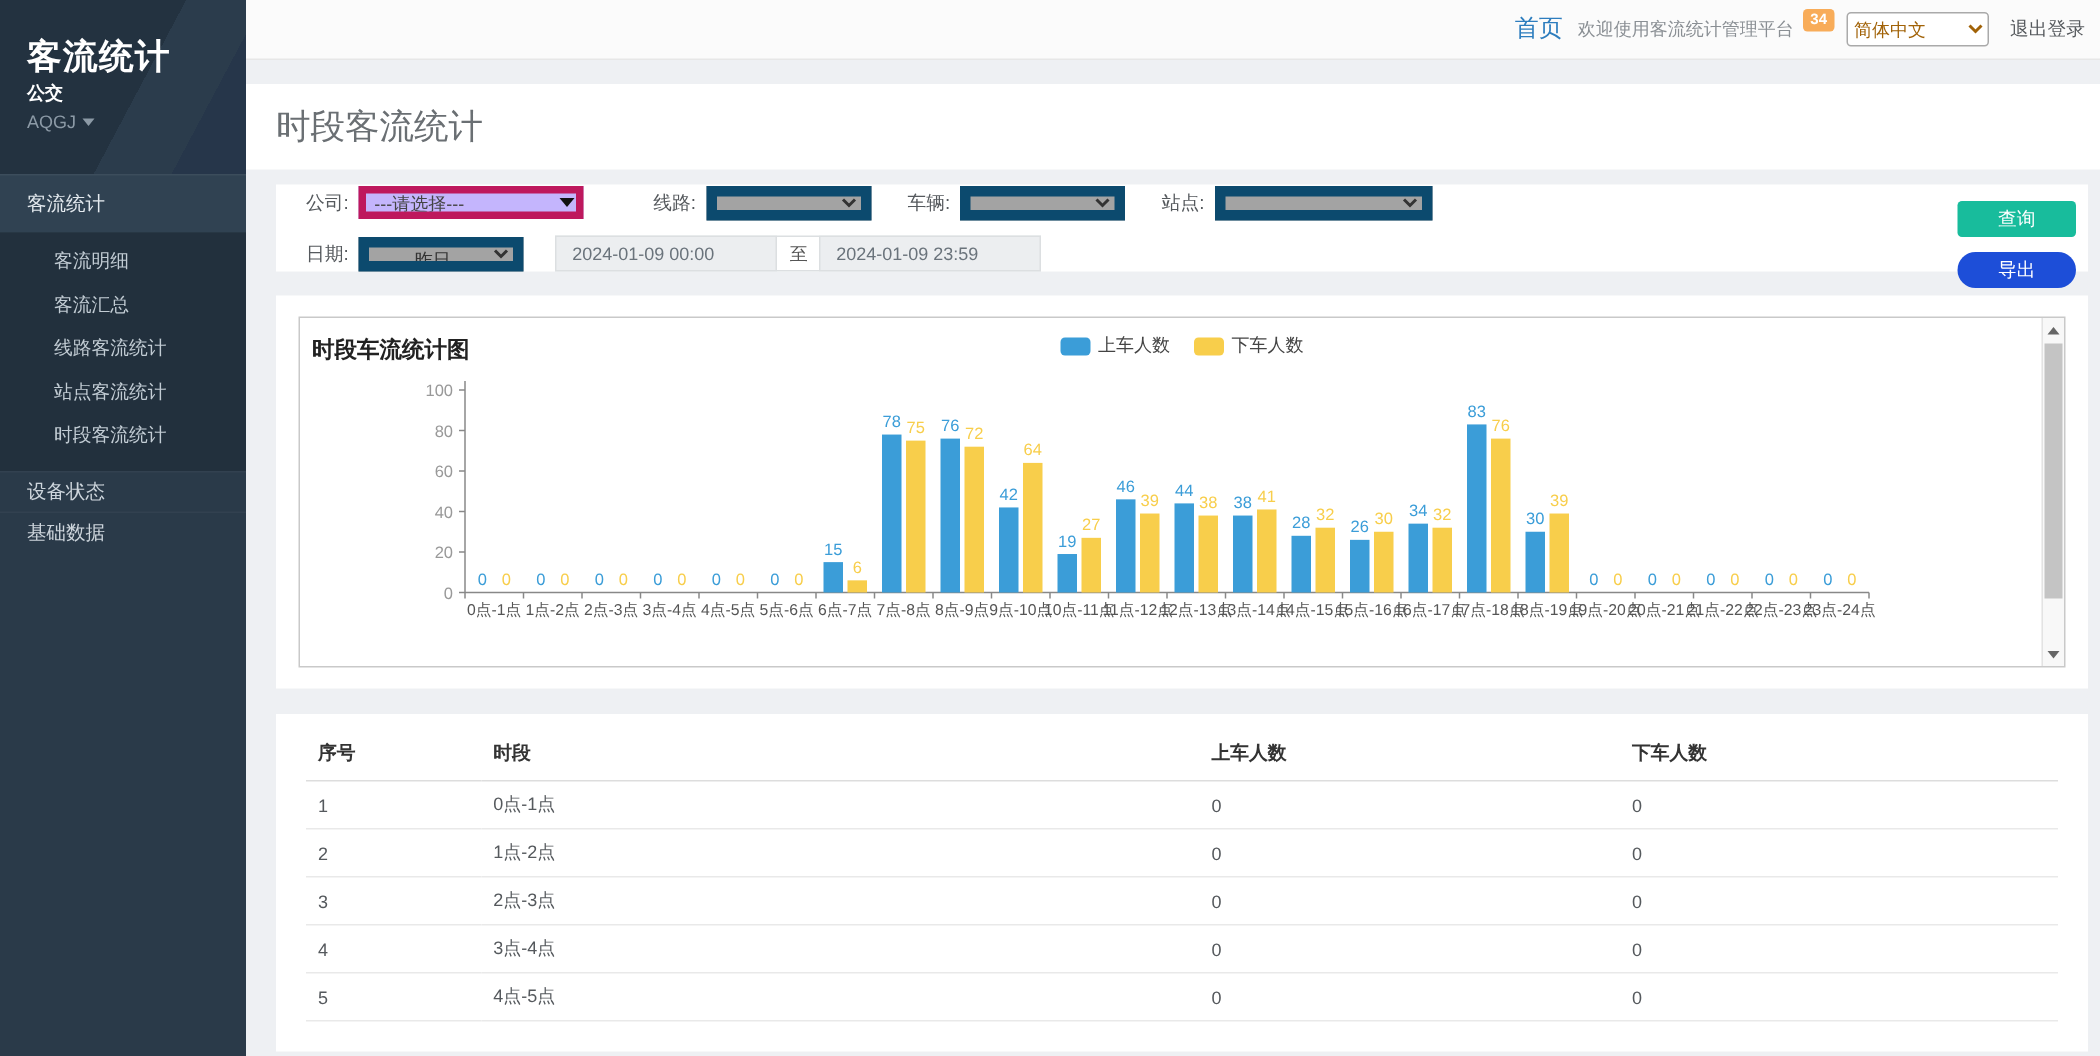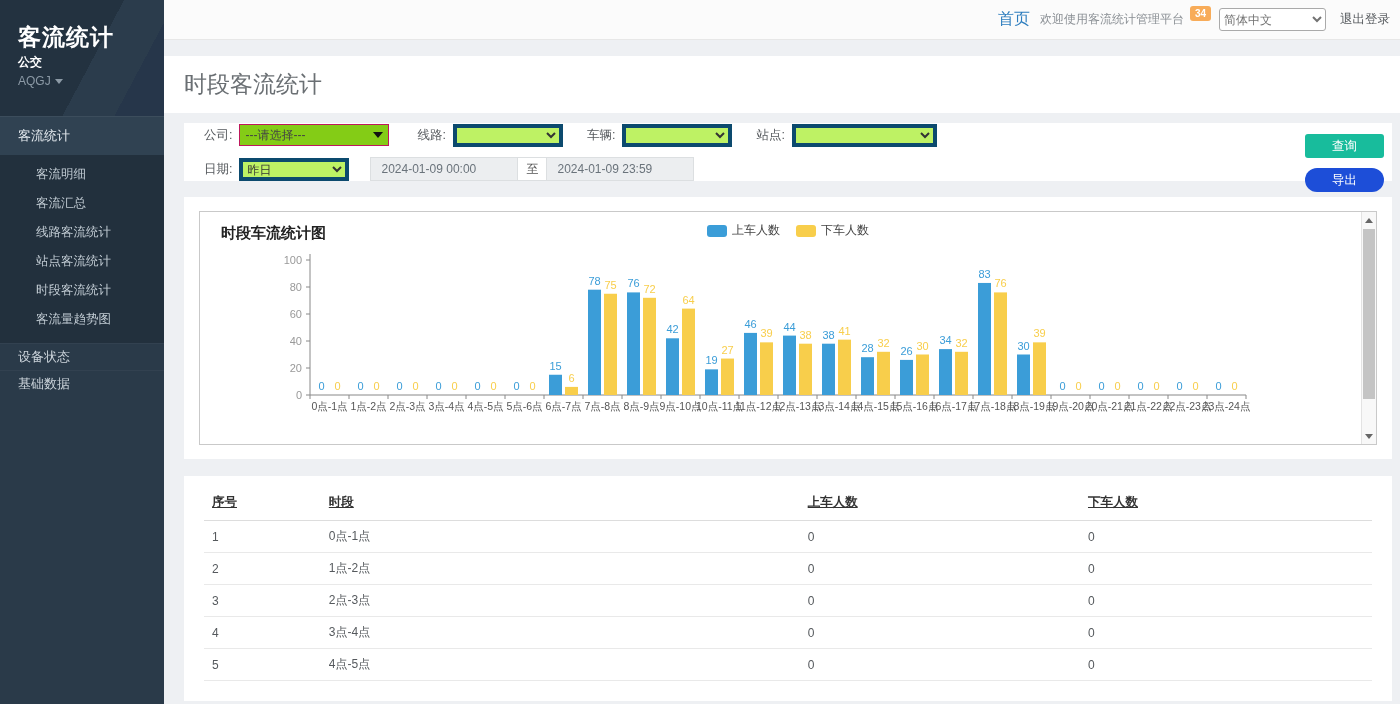--- a/index.html
+++ b/index.html
@@ -24,60 +24,60 @@
     border-top:1px solid rgba(255,255,255,.04); }
 
   
   .main { flex:1; background:#eef0f3; height:704px; overflow:hidden; }
   .topbar { height:40px; background:#fbfbfb; border-bottom:1px solid #e7e7e7;
     display:flex; align-items:center; justify-content:flex-end; padding-right:10px; }
   .home-link { color:#2d7dbe; font-size:16px; text-decoration:none; margin-right:10px; cursor:pointer; }
   .welcome { font-size:12px; color:#8a8f94; margin-right:6px; }
   .badge { background:#f8ac59; color:#fff; font-size:10px; font-weight:bold;
     border-radius:3px; padding:2px 5px; align-self:flex-start; margin:6px 8px 0 0; }
-  .lang-select { width:107px; height:23px; font-size:12px; color:#737373;
+  .lang-select { width:95px; height:23px; font-size:12px; color:#a16207;
     border:1px solid #aaa; border-radius:3px; background:#fff; margin-right:14px; }
   .logout-link { font-size:12.5px; color:#55595d; text-decoration:none; cursor:pointer; }
 
   .page-header { background:#fff; margin-top:16px; padding:13px 20px 13px; }
   .page-title { font-size:23px; font-weight:400; color:#6a6f73; }
   .breadcrumb { margin-top:9px; font-size:12px; }
   .bc-link { color:#9aa0a6; cursor:pointer; }
   .bc-sep { color:#c9cdd1; margin:0 7px; }
   .bc-current { color:#333; font-weight:bold; }
 
   .content { padding:10px 8px 0 20px; }
   .card { background:#fff; }
 
   
   .filter-card { position:relative; padding:0 14px; }
   .frow { display:flex; align-items:center; height:24px; }
   .frow + .frow { margin-top:10px; }
   .flabel { font-size:12.5px; color:#55595d; margin:0 7px 0 6px; }
-  select.fsel { height:23px; font-size:12px; color:#333; border:4px solid #0c4a6e; background:#bef264; }
+  select.fsel { height:23px; font-size:12px; color:#333; border:7px solid #0c4a6e; background:#a3a3a3;text-align:center; }
   .sel-company-wrap { position:relative; }
   .sel-company { width:150px; height:22px; -webkit-appearance:none; appearance:none;
-    border:1px solid #be185d; background:#84cc16; font-size:12px; color:#444; padding:0 18px 0 5px; border-radius:0; }
+    border:5px solid #be185d; background:#c4b5fd; font-size:12px; color:#444; padding:0 18px 0 5px; border-radius:0; }
   .sel-company-wrap .tri { position:absolute; right:6px; top:8px; width:0; height:0; pointer-events:none;
     border-left:5px solid transparent; border-right:5px solid transparent; border-top:6px solid #111; }
   .w110 { width:110px; } .w145 { width:145px; }
-  .gap28 { margin-left:28px; } .gap24 { margin-left:24px; }
+  .gap28 { margin-left:46px; } .gap24 { margin-left:24px; }
   .date-input { width:148px; height:24px; background:#eceef0; border:1px solid #dcdfe1;
     font-size:12px; color:#6a737b; padding:0 10px; }
   .date-sep { width:28px; height:24px; background:#fff; border:1px solid #dcdfe1; border-left:0; border-right:0;
     display:inline-flex; align-items:center; justify-content:center; font-size:12px; color:#555; }
   .filter-buttons { position:absolute; right:8px; top:11px; display:flex; flex-direction:column; }
   .btn { width:79px; height:24px; border:none; border-radius:3px; color:#fff; font-size:12.5px; cursor:pointer; }
   .btn-search { background:#18bc9c; }
   .btn-export { background:#1d4ed8; margin-top:10px;border-radius:12px; }
 
   
   .chart-card { margin-top:16px; padding:14px 15px; }
   .chart-box { position:relative; height:234px; border:1px solid #c9c9c9; overflow:hidden; }
-  .chart-title { position:absolute; left:21px; top:12px; font-size:15px; font-weight:bold; color:#222; }
+  .chart-title { position:absolute; left:8px; top:12px; font-size:15px; font-weight:bold; color:#222; }
   .legend { position:absolute; left:50%; transform:translateX(-50%); top:10px;
     display:flex; align-items:center; }
   .legend .item { display:flex; align-items:center; margin:0 8px; }
   .legend .sw { width:20px; height:12px; border-radius:3px; margin-right:5px; }
   .legend .lbl { font-size:12px; color:#444; }
   #chart-svg { position:absolute; left:0; top:38px; }
   .vscroll { position:absolute; right:0; top:0; bottom:0; width:15px;
     background:#f8f8f8; border-left:1px solid #e3e3e3; }
   .vs-arrow { position:absolute; left:0; width:14px; height:14px; display:flex;
     align-items:center; justify-content:center; cursor:pointer; }
@@ -86,21 +86,21 @@
     border-bottom:5px solid #666; }
   .tri-dn { width:0; height:0; border-left:4px solid transparent; border-right:4px solid transparent;
     border-top:5px solid #666; }
   .vs-thumb { position:absolute; left:1px; width:12px; top:17px; height:calc(100% - 62px);
     background:#c4c4c4; cursor:pointer; }
 
   
   .table-card { margin-top:17px; padding:8px 20px 20px; min-height:220px; }
   table { width:100%; border-collapse:collapse; }
   th { text-align:left; font-size:12.5px; color:#333; font-weight:bold;
-    padding:10px 8px 9px; border-bottom:1px solid #ddd;text-decoration:underline; }
+    padding:10px 8px 9px; border-bottom:1px solid #ddd; }
   td { font-size:12px; color:#55595d; padding:7px 8px; border-bottom:1px solid #e9e9e9; }
 </style>
 </head>
 <body>
 
 <div class="app">
 
   <aside class="sidebar">
     <div class="brand">
       <div class="brand-title">客流统计</div>
@@ -110,21 +110,20 @@
       </div>
     </div>
     <nav>
       <div class="nav-group">客流统计</div>
       <div class="nav-sub">
         <div class="nav-sub-item">客流明细</div>
         <div class="nav-sub-item">客流汇总</div>
         <div class="nav-sub-item">线路客流统计</div>
         <div class="nav-sub-item">站点客流统计</div>
         <div class="nav-sub-item">时段客流统计</div>
-        <div class="nav-sub-item">客流量趋势图</div>
       </div>
       <div class="nav-item">设备状态</div>
       <div class="nav-item">基础数据</div>
     </nav>
   </aside>
 
   <div class="main">
 
     <header class="topbar">
       <a class="home-link">首页</a>

